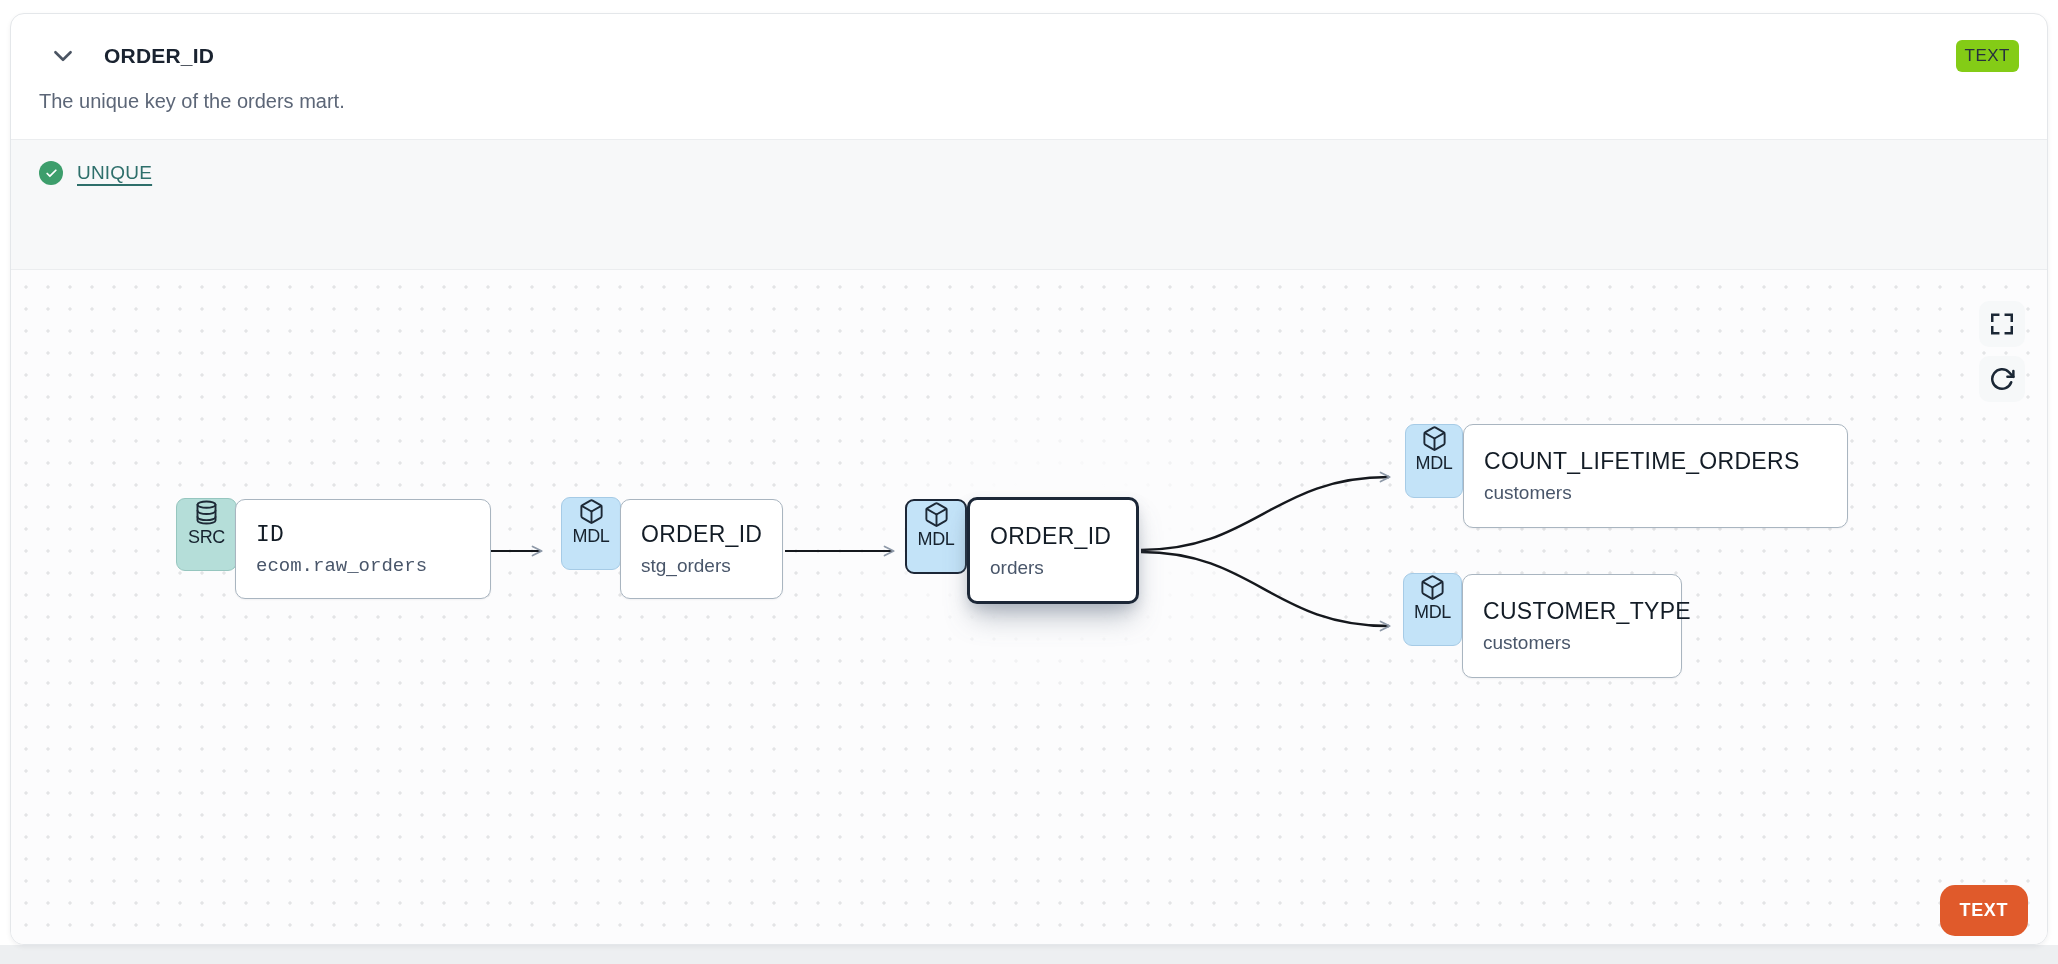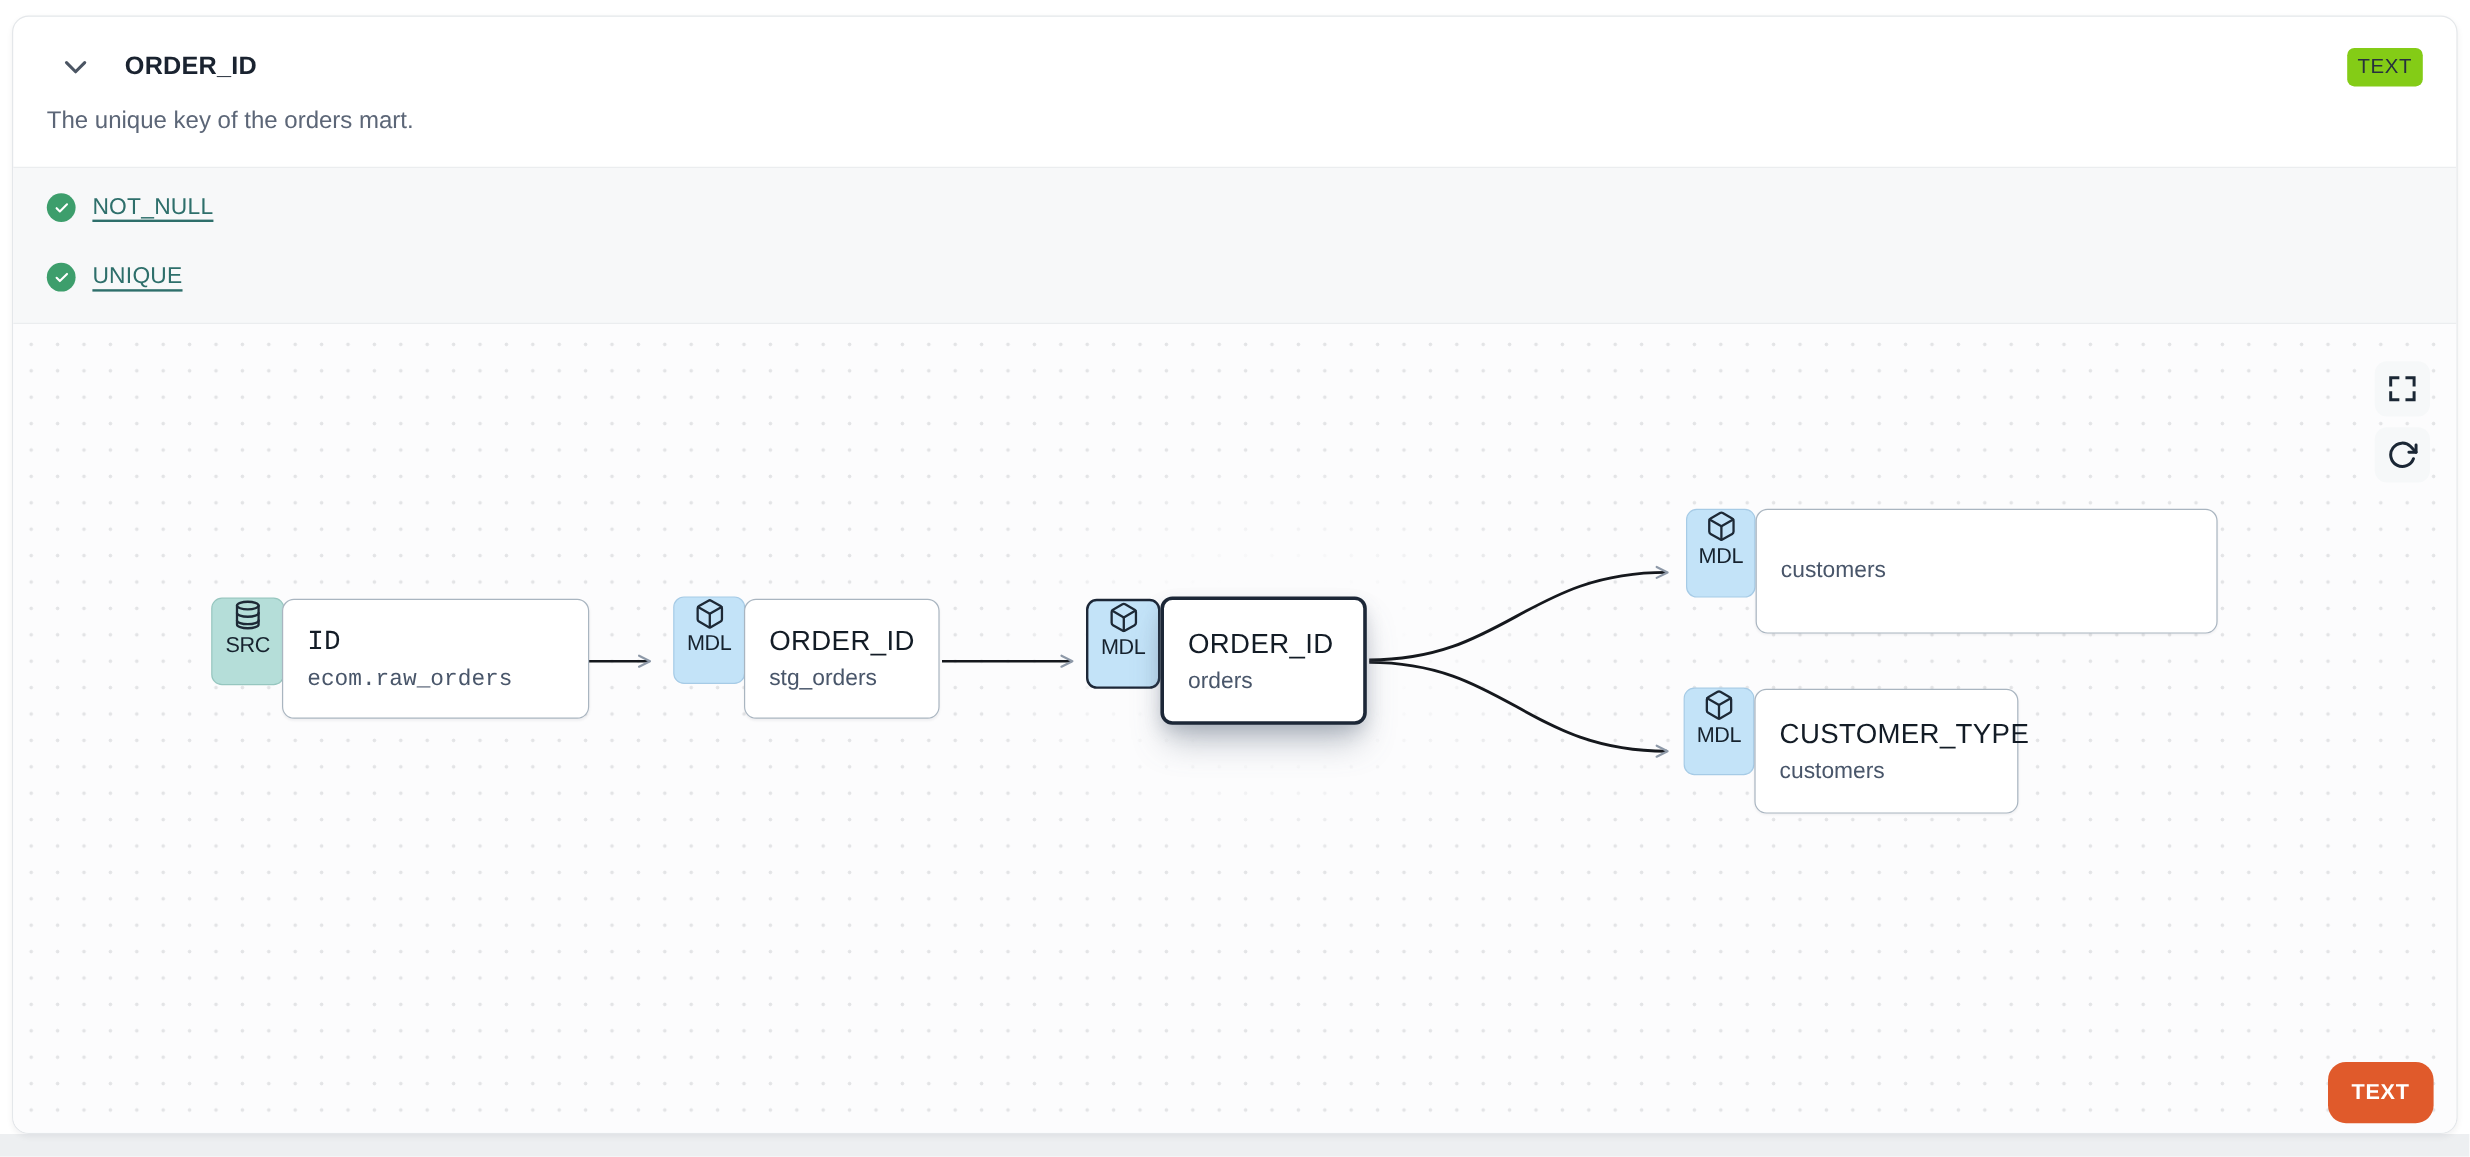--- a/index.html
+++ b/index.html
@@ -106,28 +106,20 @@
 
   <p class="description">The unique key of the orders mart.</p>
 
   <div class="tests-section">
     <div class="test-row">
       <span class="check-icon">
         <svg viewBox="0 0 24 24">
             <polyline points="20 6 9 17 4 12"></polyline>
           </svg>
       </span>
-      <a href="#" class="test-link">NOT_NULL</a>
-    </div>
-    <div class="test-row">
-      <span class="check-icon">
-        <svg viewBox="0 0 24 24">
-            <polyline points="20 6 9 17 4 12"></polyline>
-          </svg>
-      </span>
       <a href="#" class="test-link">UNIQUE</a>
     </div>
   </div>
 
   <div class="canvas">
 
     <div class="halo"></div>
 
     <svg class="edges" width="2036" height="674" viewBox="0 0 2036 674">
       <defs>
@@ -190,20 +182,21 @@
     <div class="node n4">
       <div class="badge mdl">
         <svg viewBox="0 0 24 24">
           <path d="M21 16V8a2 2 0 0 0-1-1.73l-7-4a2 2 0 0 0-2 0l-7 4A2 2 0 0 0 3 8v8a2 2 0 0 0 1 1.73l7 4a2 2 0 0 0 2 0l7-4A2 2 0 0 0 21 16z"></path>
           <polyline points="3.27 6.96 12 12.01 20.73 6.96"></polyline>
           <line x1="12" y1="22.08" x2="12" y2="12"></line>
         </svg>
         <span class="badge-label">MDL</span>
       </div>
       <div class="node-card">
+        <div class="node-title">COUNT_LIFETIME_ORDERS</div>
         <div class="node-subtitle">customers</div>
       </div>
     </div>
 
     <div class="node n5">
       <div class="badge mdl">
         <svg viewBox="0 0 24 24">
           <path d="M21 16V8a2 2 0 0 0-1-1.73l-7-4a2 2 0 0 0-2 0l-7 4A2 2 0 0 0 3 8v8a2 2 0 0 0 1 1.73l7 4a2 2 0 0 0 2 0l7-4A2 2 0 0 0 21 16z"></path>
           <polyline points="3.27 6.96 12 12.01 20.73 6.96"></polyline>
           <line x1="12" y1="22.08" x2="12" y2="12"></line>

